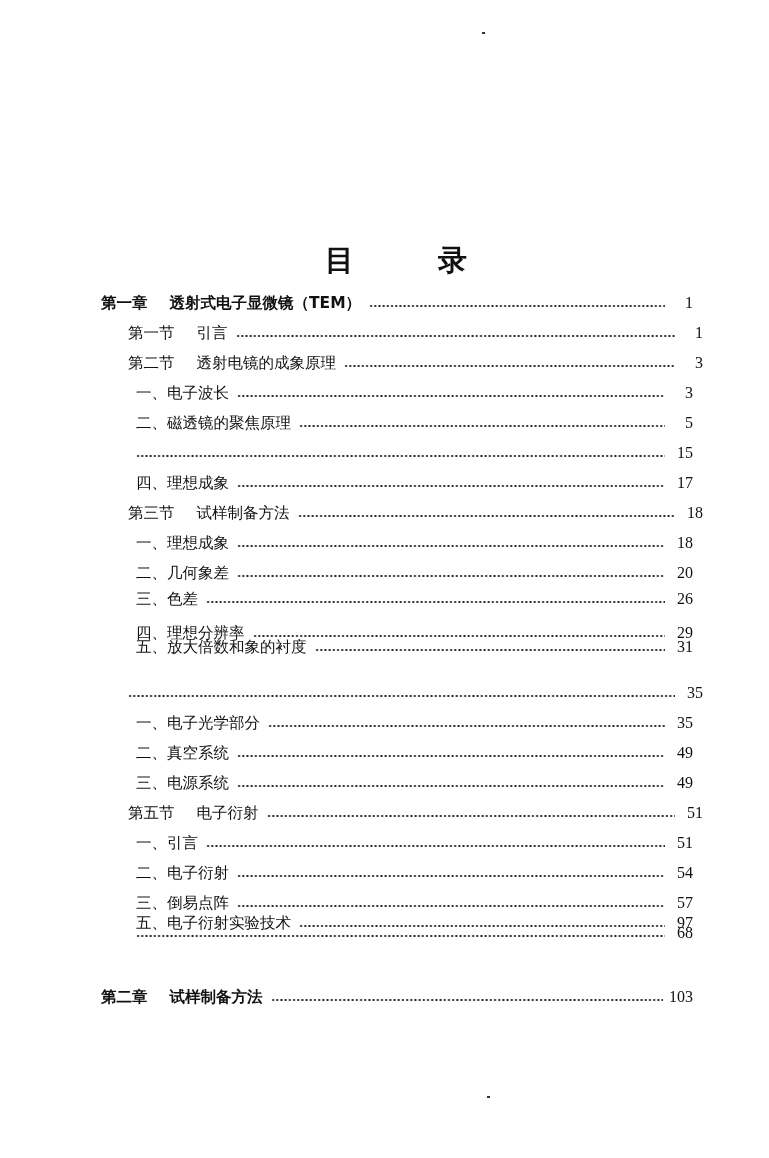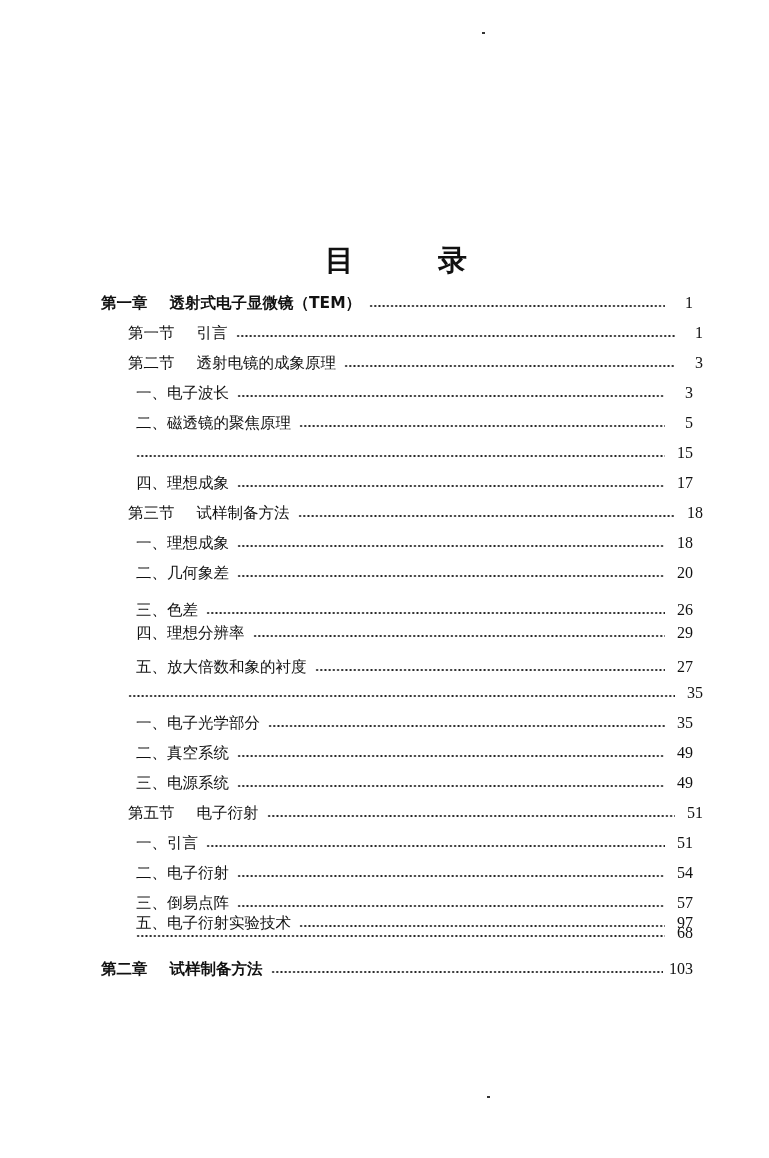--- a/index.html
+++ b/index.html
@@ -136,34 +136,34 @@
   <div class="toc-row lvl2" style="top:240px">
     <span class="label"><span>一、</span><span>理想成象</span></span>
     <span class="leader"></span>
     <span class="page">18</span>
   </div>
   <div class="toc-row lvl2" style="top:270px">
     <span class="label"><span>二、</span><span>几何象差</span></span>
     <span class="leader"></span>
     <span class="page">20</span>
   </div>
-  <div class="toc-row lvl2" style="top:307px">
+  <div class="toc-row lvl2" style="top:296px">
     <span class="label"><span>三、</span><span>色差</span></span>
     <span class="leader"></span>
     <span class="page">26</span>
   </div>
   <div class="toc-row lvl2" style="top:330px">
     <span class="label"><span>四、</span><span>理想分辨率</span></span>
     <span class="leader"></span>
     <span class="page">29</span>
   </div>
-  <div class="toc-row lvl2" style="top:364px">
+  <div class="toc-row lvl2" style="top:344px">
     <span class="label"><span>五、</span><span>放大倍数和象的衬度</span></span>
     <span class="leader"></span>
-    <span class="page">27</span>
+    <span class="page">31</span>
   </div>
   <div class="toc-row lvl1" style="top:390px">
     <span class="leader"></span>
     <span class="page">35</span>
   </div>
   <div class="toc-row lvl2" style="top:420px">
     <span class="label"><span>一、</span><span>电子光学部分</span></span>
     <span class="leader"></span>
     <span class="page">35</span>
   </div>
@@ -199,20 +199,20 @@
   </div>
   <div class="toc-row lvl2" style="top:630px">
     <span class="leader"></span>
     <span class="page">68</span>
   </div>
   <div class="toc-row lvl2" style="top:620px">
     <span class="label"><span>五、</span><span>电子衍射实验技术</span></span>
     <span class="leader"></span>
     <span class="page">97</span>
   </div>
-  <div class="toc-row chapter lvl0" style="top:666px">
+  <div class="toc-row chapter lvl0" style="top:694px">
     <span class="label"><span>第二章</span><span class="gap"></span><span>试样制备方法</span></span>
     <span class="leader"></span>
     <span class="page">103</span>
   </div>
 </div>
 
 <div class="speck bottom"></div>
 
 </body></html>

